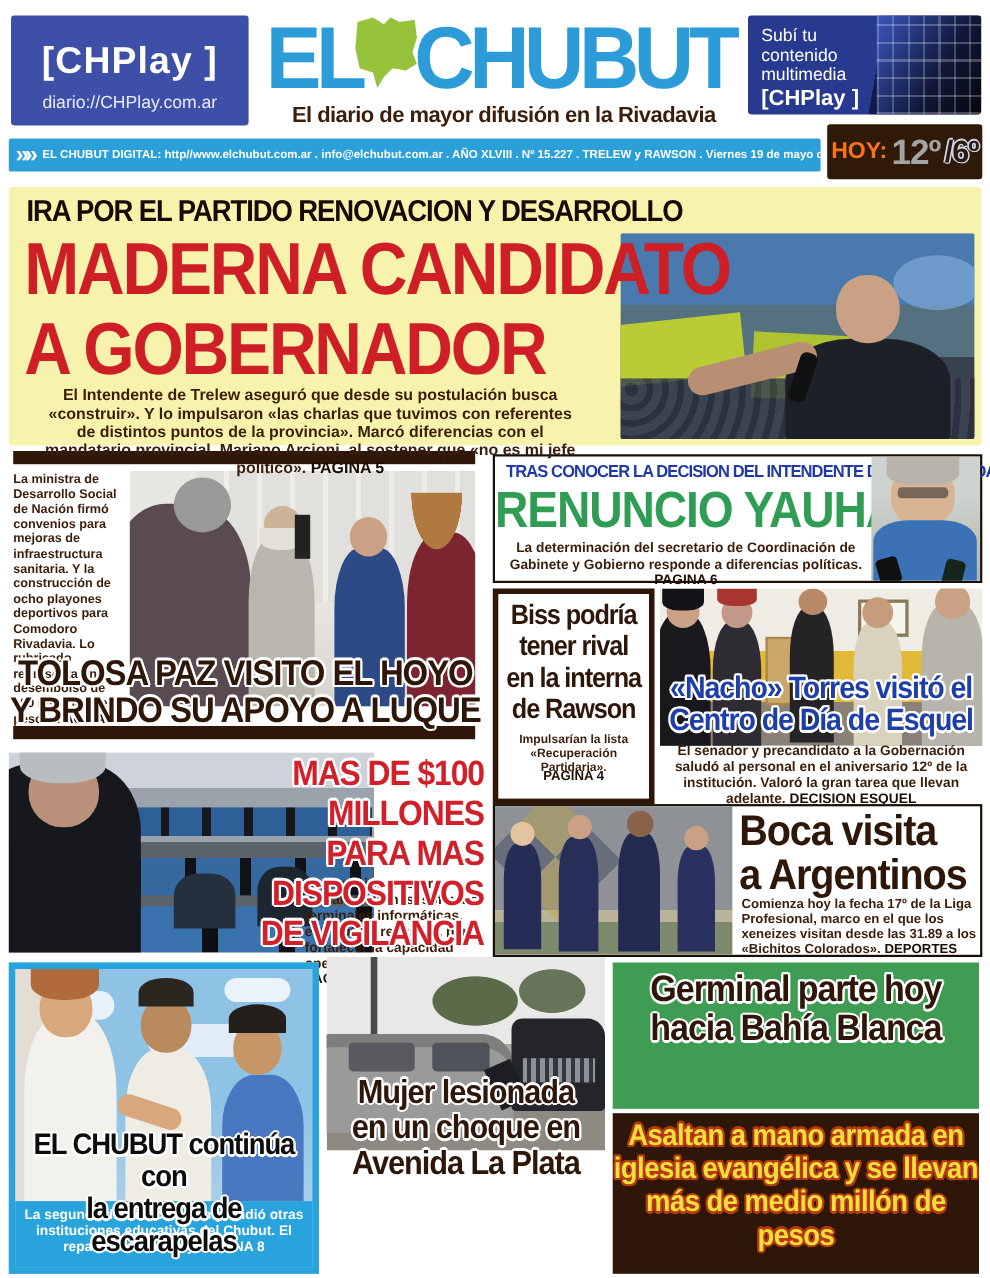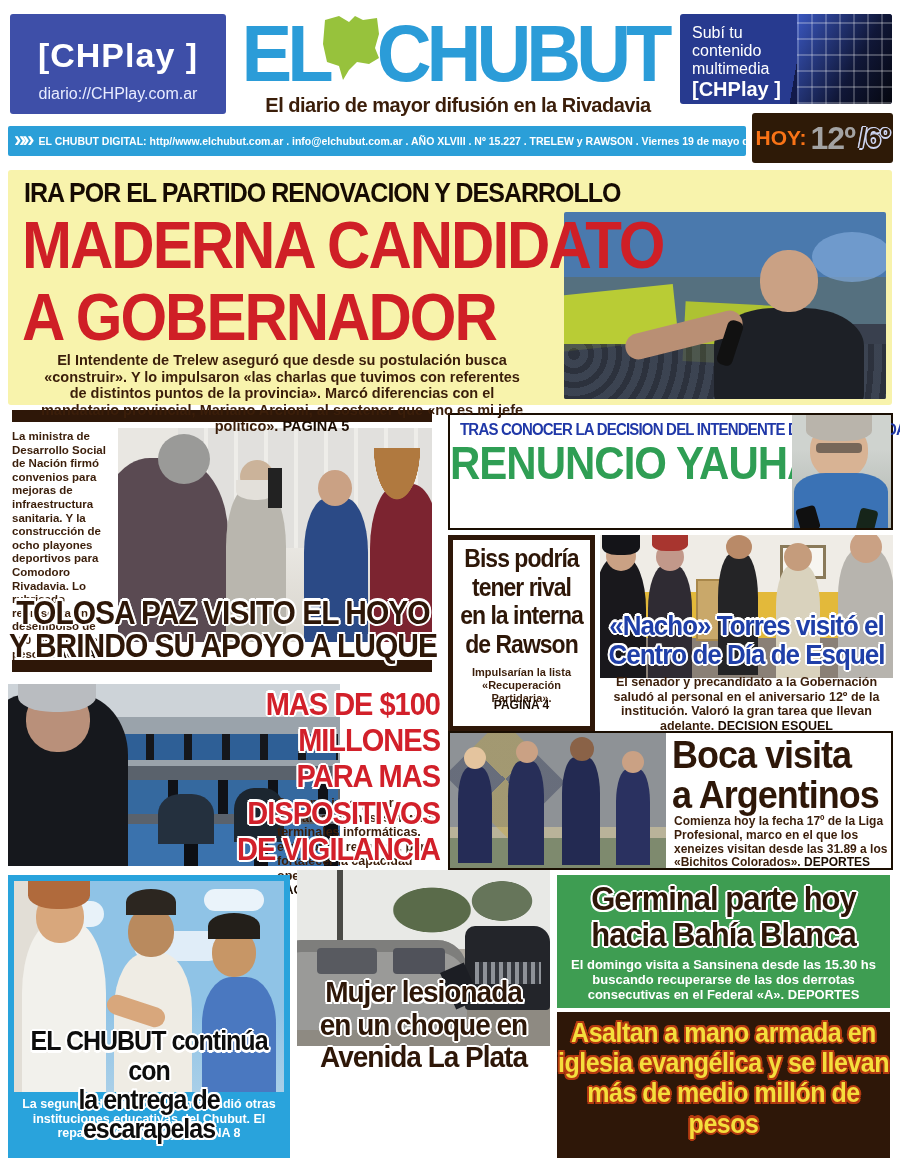--- a/index.html
+++ b/index.html
@@ -178,20 +178,23 @@
 </div>
 <div class="abs tolosa-headline stroke-w">
   <div>TOLOSA PAZ VISITO EL HOYO</div>
   <div>Y BRINDO SU APOYO A LUQUE</div>
 </div>
 <div class="abs bar" style="left:12px; top:660px; width:420px;"></div>
 
 <div class="abs yauhar-box">
   <div class="abs yauhar-kicker">TRAS CONOCER LA DECISION DEL INTENDENTE DE SER CANDIDATO</div>
   <div class="abs yauhar-headline">RENUNCIO YAUHAR</div>
+  <div class="abs yauhar-deck">
+    <span>La determinación del secretario de Coordinación de Gabinete y Gobierno responde a diferencias políticas.</span> <span class="pg">PAGINA 6</span>
+  </div>
   <div class="abs yauhar-photo">
     <div class="ph" style="inset:0;background:linear-gradient(180deg,#cfd3cf 0 30%,#aeb4ae 100%);"></div>
     <div class="ph" style="left:18px;top:8px;width:58px;height:56px;background:#d8b394;border-radius:46%;"></div>
     <div class="ph" style="left:14px;top:0;width:66px;height:26px;background:#b9b4ab;border-radius:0 0 40% 40%;"></div>
     <div class="ph" style="left:24px;top:28px;width:46px;height:10px;background:rgba(40,40,40,.55);border-radius:4px;"></div>
     <div class="ph" style="left:2px;top:58px;width:94px;height:55px;background:#3a72b5;border-radius:34% 34% 0 0;"></div>
     <div class="ph" style="left:6px;top:92px;width:20px;height:24px;background:#101010;border-radius:4px;transform:rotate(-16deg);"></div>
     <div class="ph" style="left:66px;top:94px;width:18px;height:24px;background:#16251a;border-radius:4px;transform:rotate(14deg);"></div>
   </div>
 </div>
@@ -323,23 +326,20 @@
     <div>en un choque en</div>
     <div>Avenida La Plata</div>
   </div>
 </div>
 
 <div class="abs germ-box">
   <div class="abs germ-headline stroke-w">
     <div>Germinal parte hoy</div>
     <div>hacia Bahía Blanca</div>
   </div>
-  <div class="abs germ-deck">
-    <span>El domingo visita a Sansinena desde las 15.30 hs buscando recuperarse de las dos derrotas consecutivas en el Federal «A».</span> <span class="pg">DEPORTES</span>
-  </div>
 </div>
 
 <div class="abs asalto-box">
   <div class="abs asalto-headline">
     <div>Asaltan a mano armada en</div>
     <div>iglesia evangélica y se llevan</div>
     <div>más de medio millón de pesos</div>
   </div>
 </div>
 

